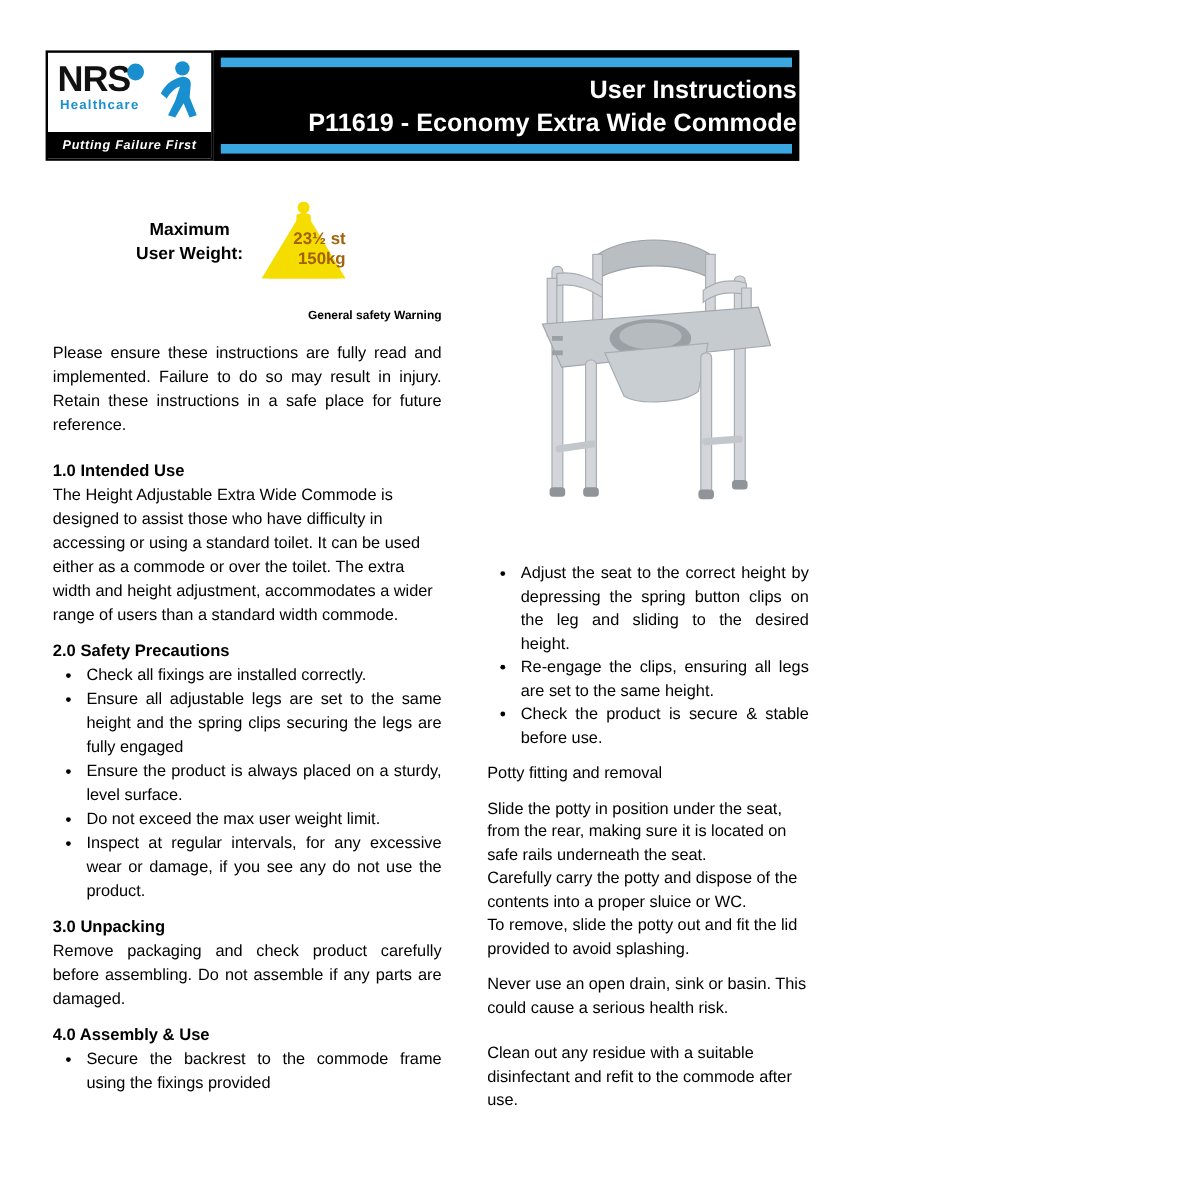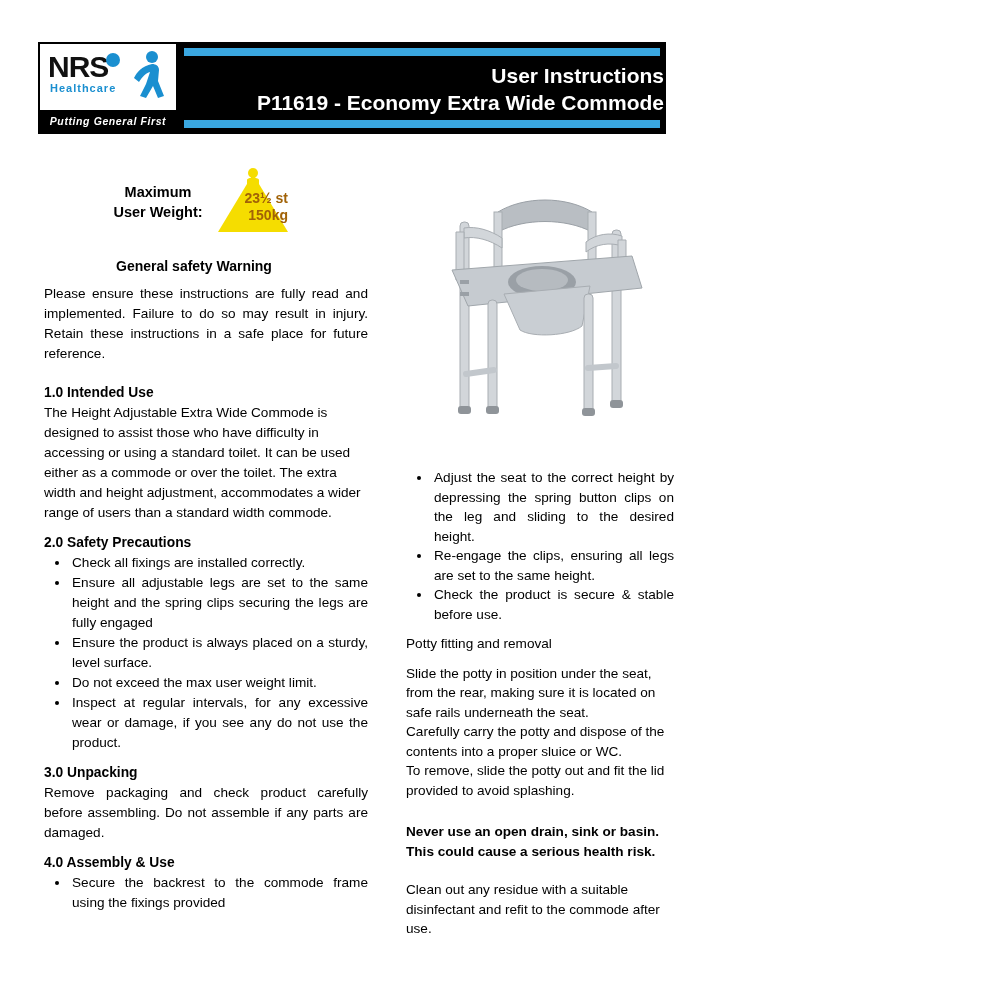--- a/index.html
+++ b/index.html
@@ -173,25 +173,25 @@
     text-align: right;
     font-size: 14px;
     font-weight: bold;
     line-height: 17px;
     color: #a16207;
   }
 
   
   .safety-head {
     position: absolute;
-    left: 34px;
+    left: 48px;
     top: 258px;
     width: 320px;
-    text-align: center;
-    font-size: 14px;
+    text-align: right;
+    font-size: 10px;
     font-weight: bold;
   }
   .col-left {
     position: absolute;
     left: 44px;
     top: 284px;
     width: 324px;
     font-size: 13.6px;
     line-height: 20px;
   }
@@ -215,21 +215,21 @@
   ul.bul {
     margin: 0;
     padding-left: 26px;
     list-style-type: disc;
   }
   ul.bul li {
     margin: 0 0 0 0;
     text-align: justify;
     padding-left: 2px;
   }
-  .bold { font-weight: bold; margin-top: 12px; }
+  .bold { font-weight: normal; }
 
   
   .product-img {
     position: absolute;
     left: 406px;
     top: 160px;
     width: 272px;
     height: 280px;
   }
 </style>
@@ -241,21 +241,21 @@
   <div class="header">
 
     <div class="logo-box">
       <div class="logo-nrs">NRS</div>
       <div class="logo-dot"></div>
       <svg class="logo-figure" viewBox="0 0 36 50">
         <circle cx="24" cy="7" r="6" fill="#1a8fd0"></circle>
         <path d="M24 14 C14 16 9 22 6 28 L11 32 C14 27 18 23 22 22 L18 34 L12 46 L18 48 L25 36 L30 48 L36 46 L30 31 L31 20 C31 16 28 14 24 14 Z" fill="#1a8fd0"></path>
       </svg>
       <div class="logo-health">Healthcare</div>
-      <div class="logo-strap">Putting General First</div>
+      <div class="logo-strap">Putting Failure First</div>
     </div>
 
     <div class="title-box">
       <div class="title-bar-top"></div>
       <div class="title-bar-bottom"></div>
       <div class="title-text">
         <div class="title-line1">User Instructions</div>
         <div class="title-line2">P11619 - Economy Extra Wide Commode</div>
       </div>
     </div>

